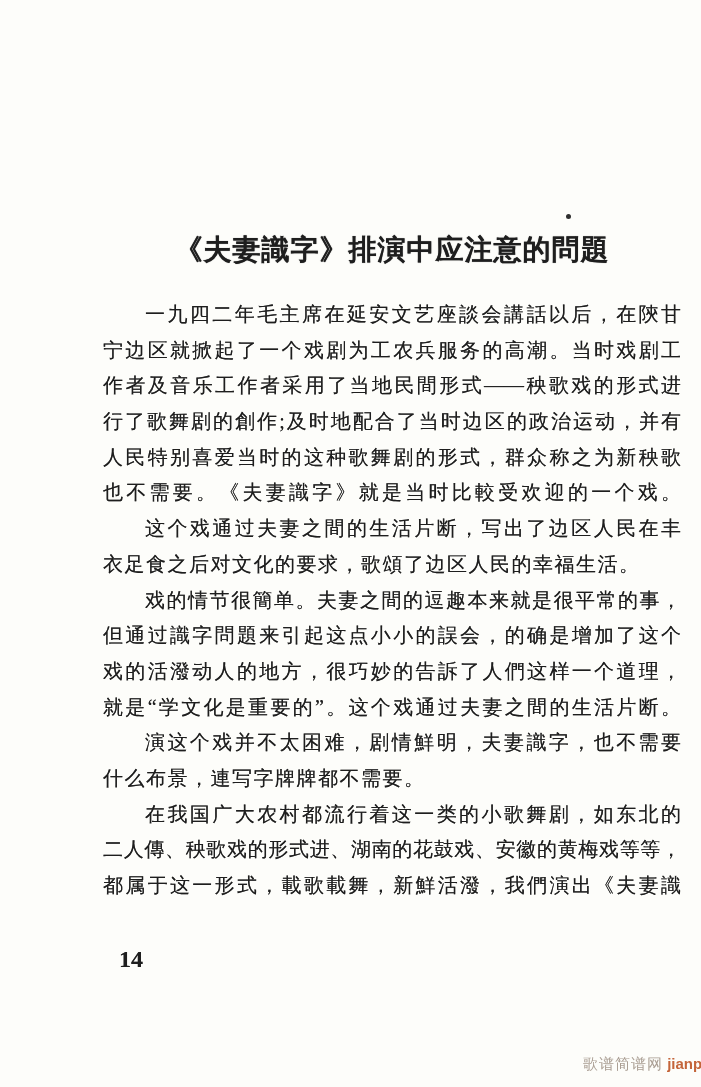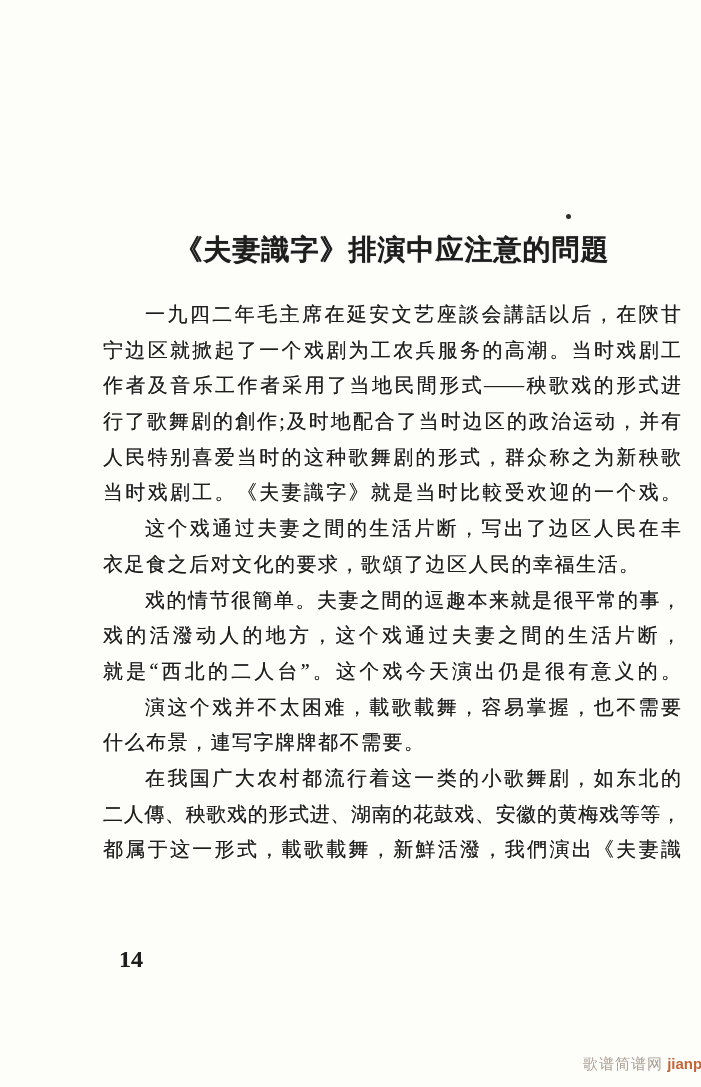--- a/index.html
+++ b/index.html
@@ -82,27 +82,28 @@
   <h1 class="title">《夫妻識字》排演中应注意的問題</h1>
 
   <div class="ink-dot"></div>
 
   <div class="body-text" id="body-text">
       <div class="line indent">一九四二年毛主席在延安文艺座談会講話以后，在陝甘</div>
       <div class="line">宁边区就掀起了一个戏剧为工农兵服务的高潮。当时戏剧工</div>
       <div class="line">作者及音乐工作者采用了当地民間形式——秧歌戏的形式进</div>
       <div class="line">行了歌舞剧的創作;及时地配合了当时边区的政治运动，并有</div>
       <div class="line">人民特别喜爱当时的这种歌舞剧的形式，群众称之为新秧歌</div>
-      <div class="line">当时戏剧工。《夫妻識字》就是当时比較受欢迎的一个戏。</div>
+      <div class="line">也不需要。《夫妻識字》就是当时比較受欢迎的一个戏。</div>
       <div class="line indent">这个戏通过夫妻之間的生活片断，写出了边区人民在丰</div>
       <div class="line end">衣足食之后对文化的要求，歌頌了边区人民的幸福生活。</div>
       <div class="line indent">戏的情节很簡单。夫妻之間的逗趣本来就是很平常的事，</div>
-      <div class="line">戏的活潑动人的地方，这个戏通过夫妻之間的生活片断，</div>
-      <div class="line">就是“西北的二人台”。这个戏今天演出仍是很有意义的。</div>
-      <div class="line indent">演这个戏并不太困难，載歌載舞，容易掌握，也不需要</div>
+      <div class="line">但通过識字問題来引起这点小小的誤会，的确是增加了这个</div>
+      <div class="line">戏的活潑动人的地方，很巧妙的告訴了人們这样一个道理，</div>
+      <div class="line">就是“学文化是重要的”。这个戏通过夫妻之間的生活片断。</div>
+      <div class="line indent">演这个戏并不太困难，剧情鮮明，夫妻識字，也不需要</div>
       <div class="line end">什么布景，連写字牌牌都不需要。</div>
       <div class="line indent">在我国广大农村都流行着这一类的小歌舞剧，如东北的</div>
       <div class="line">二人傳、秧歌戏的形式进、湖南的花鼓戏、安徽的黄梅戏等等，</div>
       <div class="line">都属于这一形式，載歌載舞，新鮮活潑，我們演出《夫妻識</div>
     </div>
 
   <div class="page-number">14</div>
 
   <div class="watermark">
     <span class="wm-name">歌谱简谱网</span>

